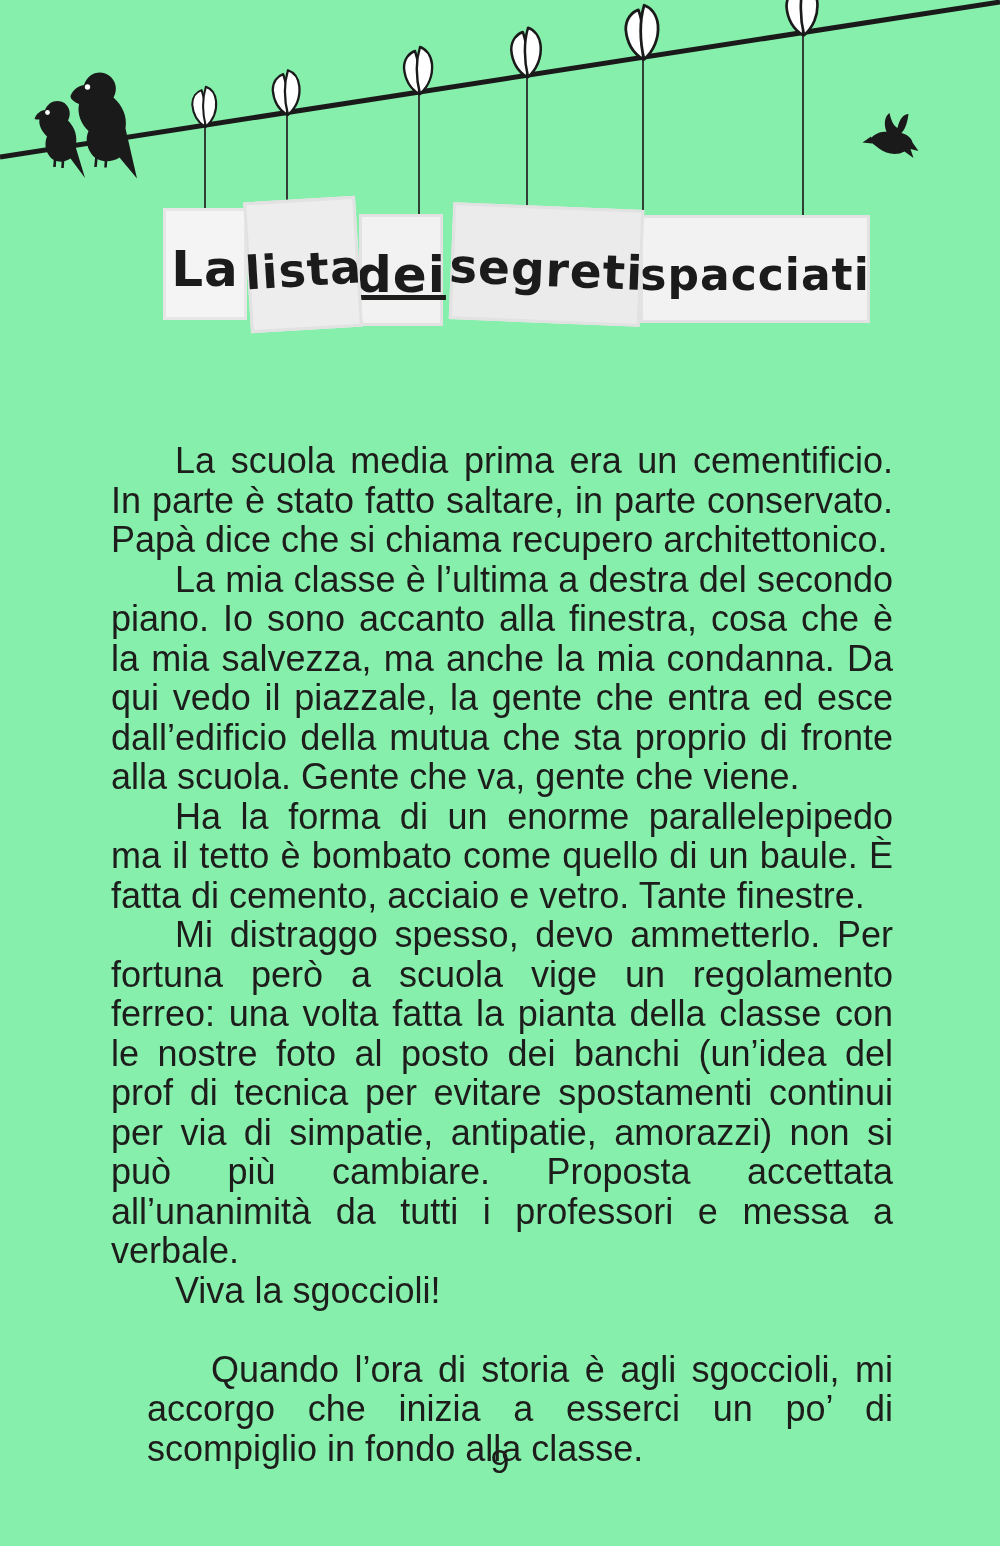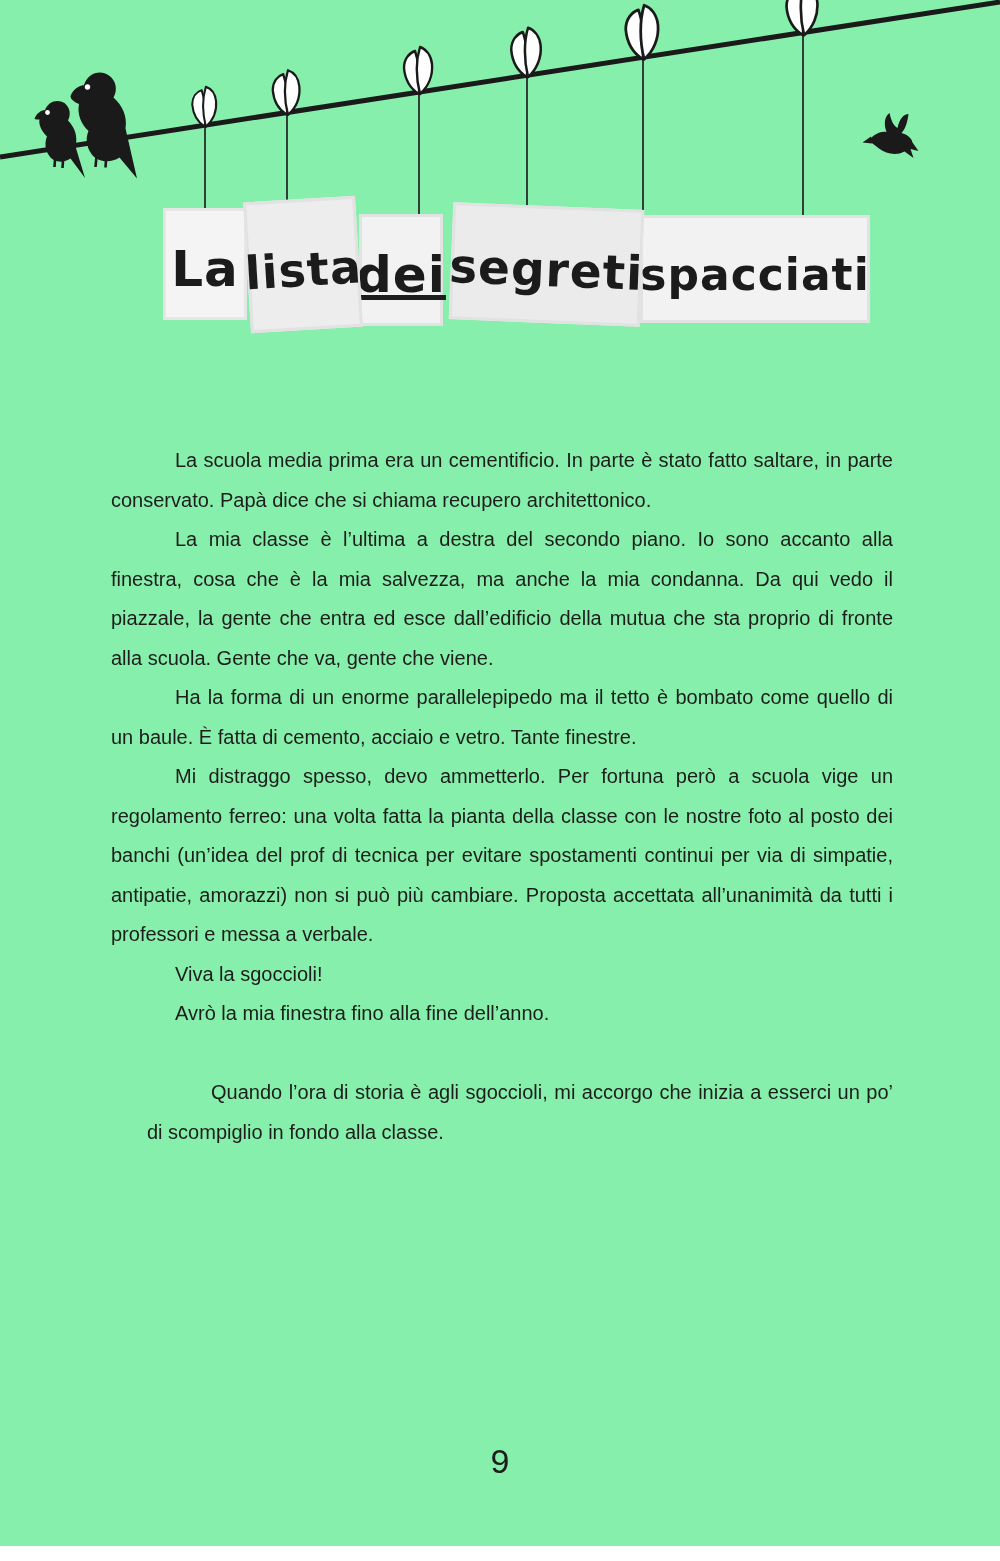--- a/index.html
+++ b/index.html
@@ -51,21 +51,21 @@
   .card-segreti span { font-size: 47px; }
   .card-spacciati { left: 640px; top: 215px; width: 230px; height: 108px; z-index: 2; }
   .card-spacciati span { font-size: 44px; }
 
   
   .body-text {
     position: absolute;
     left: 111px;
     top: 441px;
     width: 782px;
-    font-size: 20px;
+    font-size: 36px;
     line-height: 39.5px;
     text-align: justify;
     z-index: 2;
   }
   .body-text p { margin: 0; text-indent: 64px; }
   .body-text p.after-gap { margin-top: 39.5px; margin-left: 36px; }
 
   
   .page-number {
     position: absolute;
@@ -144,19 +144,18 @@
       <span>spacciati</span>
     </div>
   </div>
 
   <main class="body-text">
     <p>La scuola media prima era un cementificio. In parte è stato fatto saltare, in parte conservato. Papà dice che si chiama recupero architettonico.</p>
     <p>La mia classe è l’ultima a destra del secondo piano. Io sono accanto alla finestra, cosa che è la mia salvezza, ma anche la mia condanna. Da qui vedo il piazzale, la gente che entra ed esce dall’edificio della mutua che sta proprio di fronte alla scuola. Gente che va, gente che viene.</p>
     <p>Ha la forma di un enorme parallelepipedo ma il tetto è bombato come quello di un baule. È fatta di cemento, acciaio e vetro. Tante finestre.</p>
     <p>Mi distraggo spesso, devo ammetterlo. Per fortuna però a scuola vige un regolamento ferreo: una volta fatta la pianta della classe con le nostre foto al posto dei banchi (un’idea del prof di tecnica per evitare spostamenti continui per via di simpatie, antipatie, amorazzi) non si può più cambiare. Proposta accettata all’unanimità da tutti i professori e messa a verbale.</p>
     <p>Viva la sgoccioli!</p>
-    <p>Avrò la mia finestra fino alla fine dell’anno.</p>
     <p class="after-gap">Quando l’ora di storia è agli sgoccioli, mi accorgo che inizia a esserci un po’ di scompiglio in fondo alla classe.</p>
   </main>
 
   <div class="page-number">9</div>
 
 </div>
 
 </body></html>

